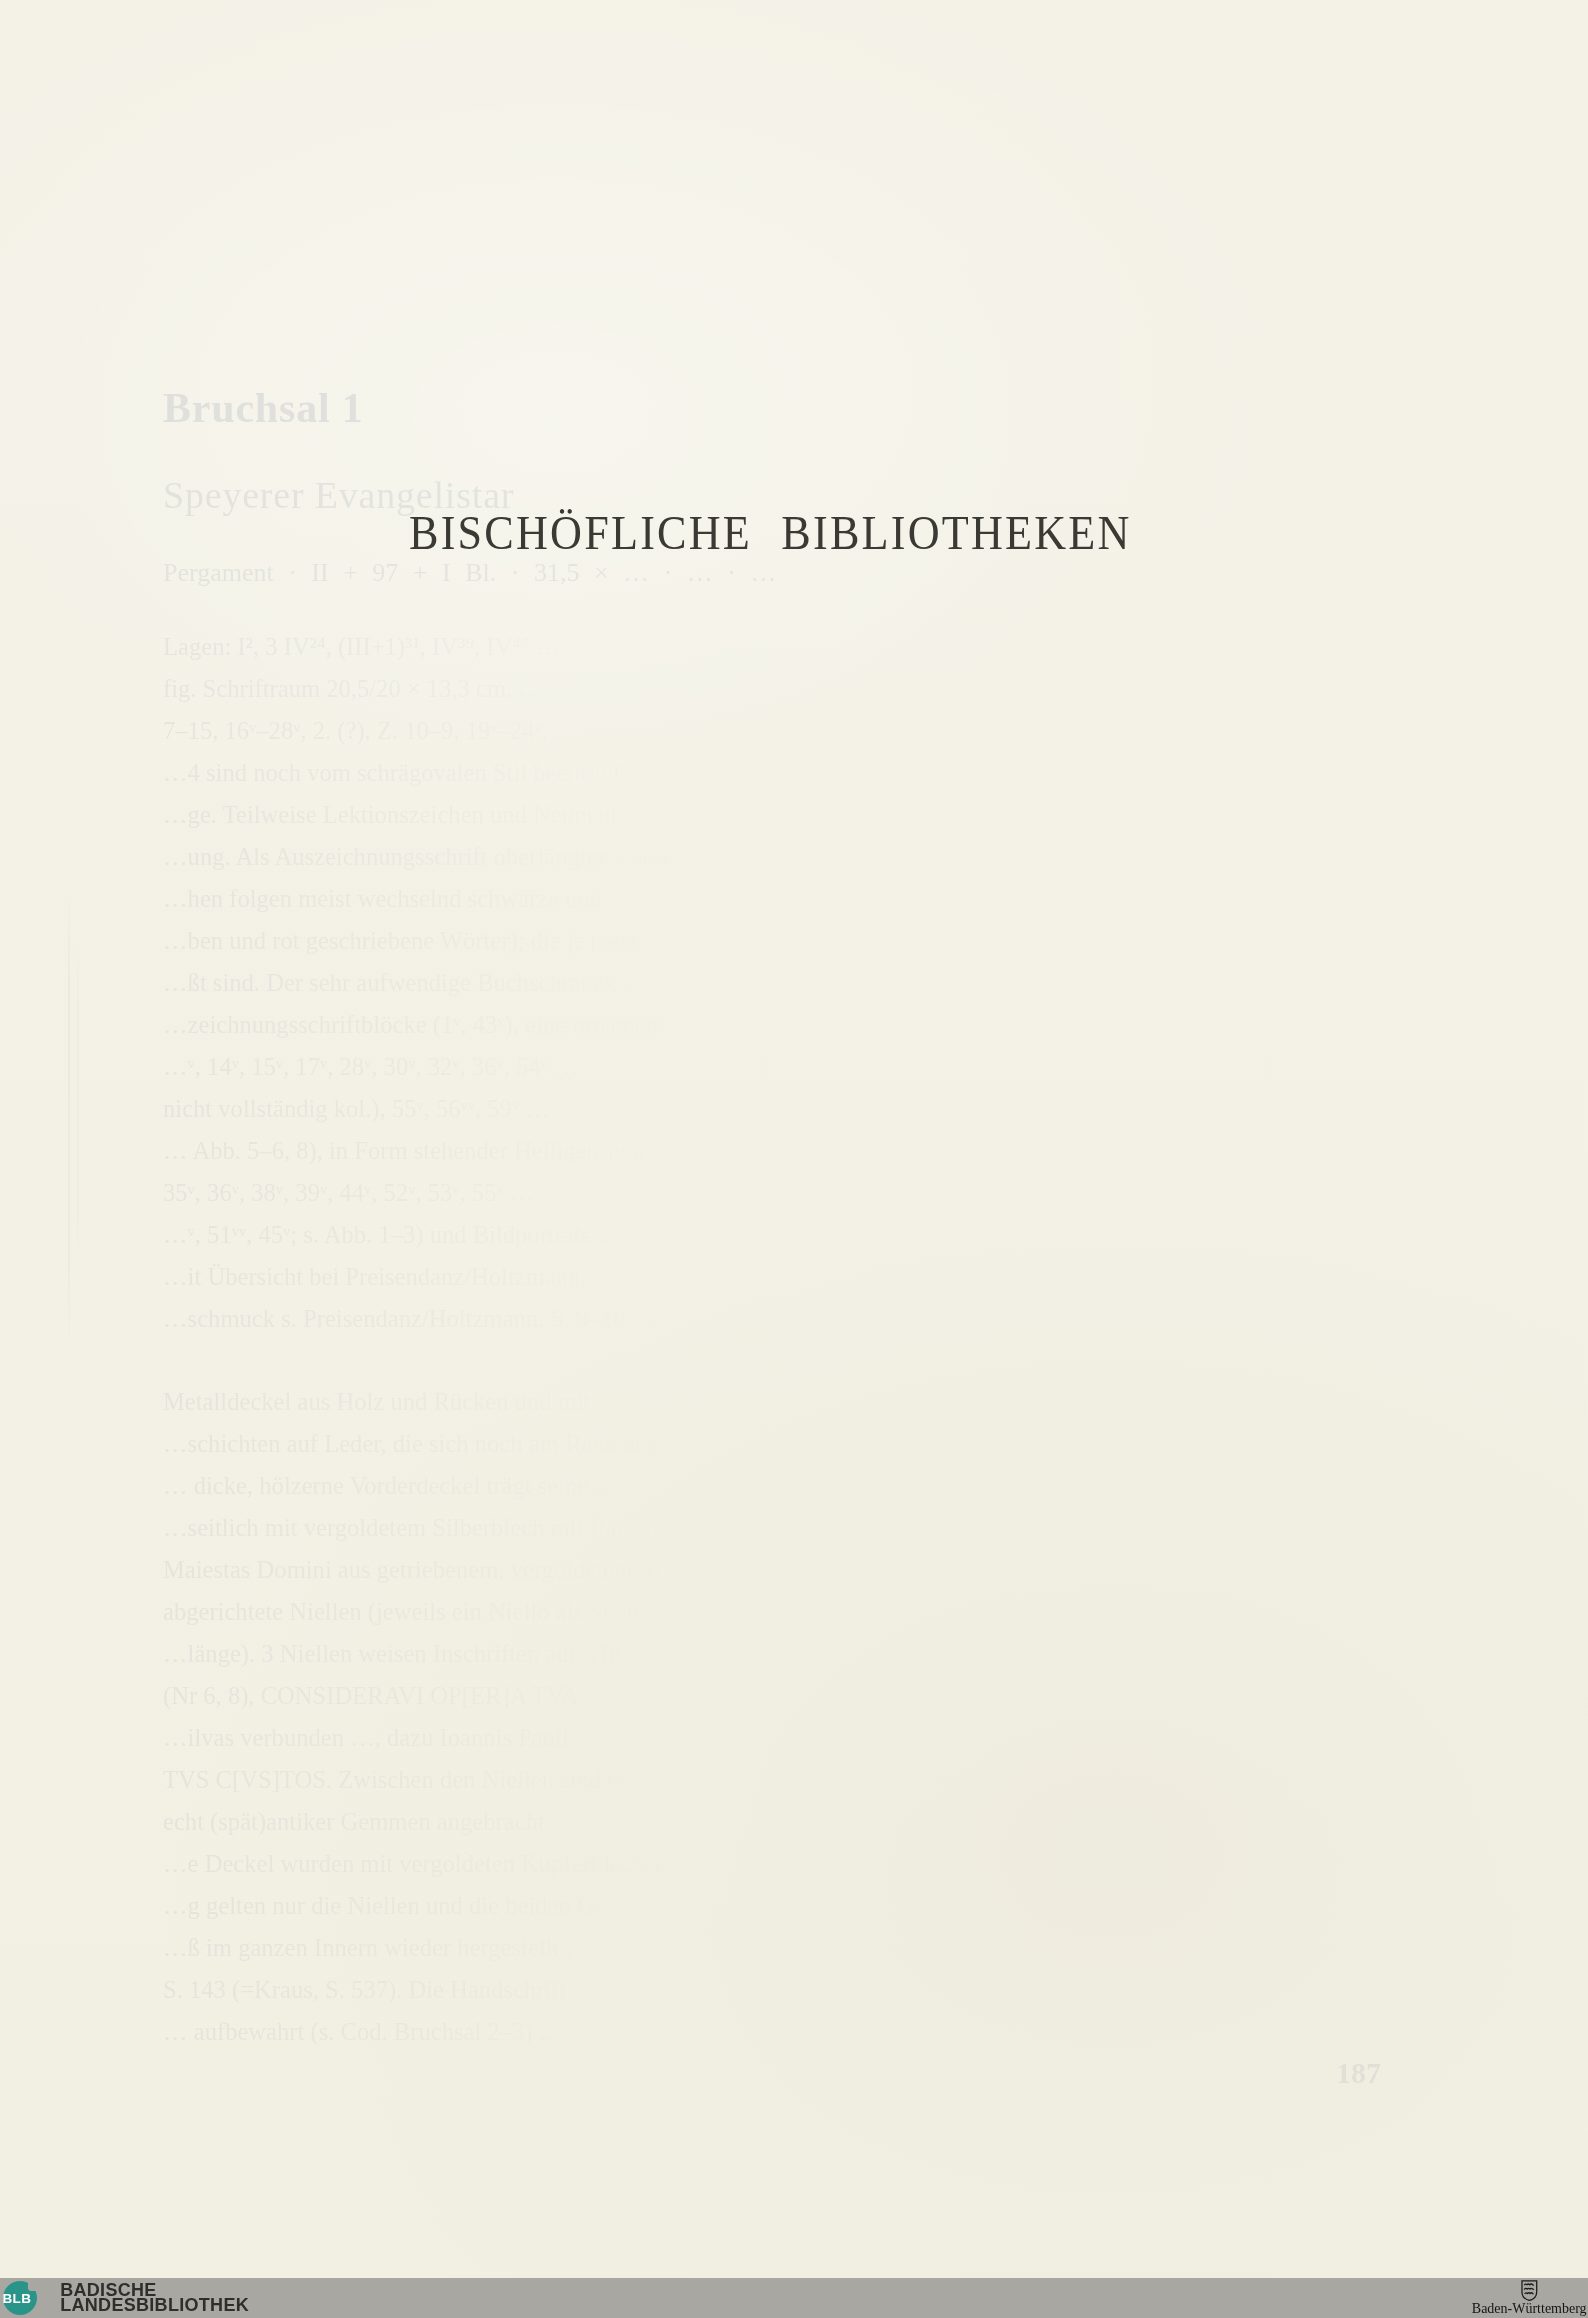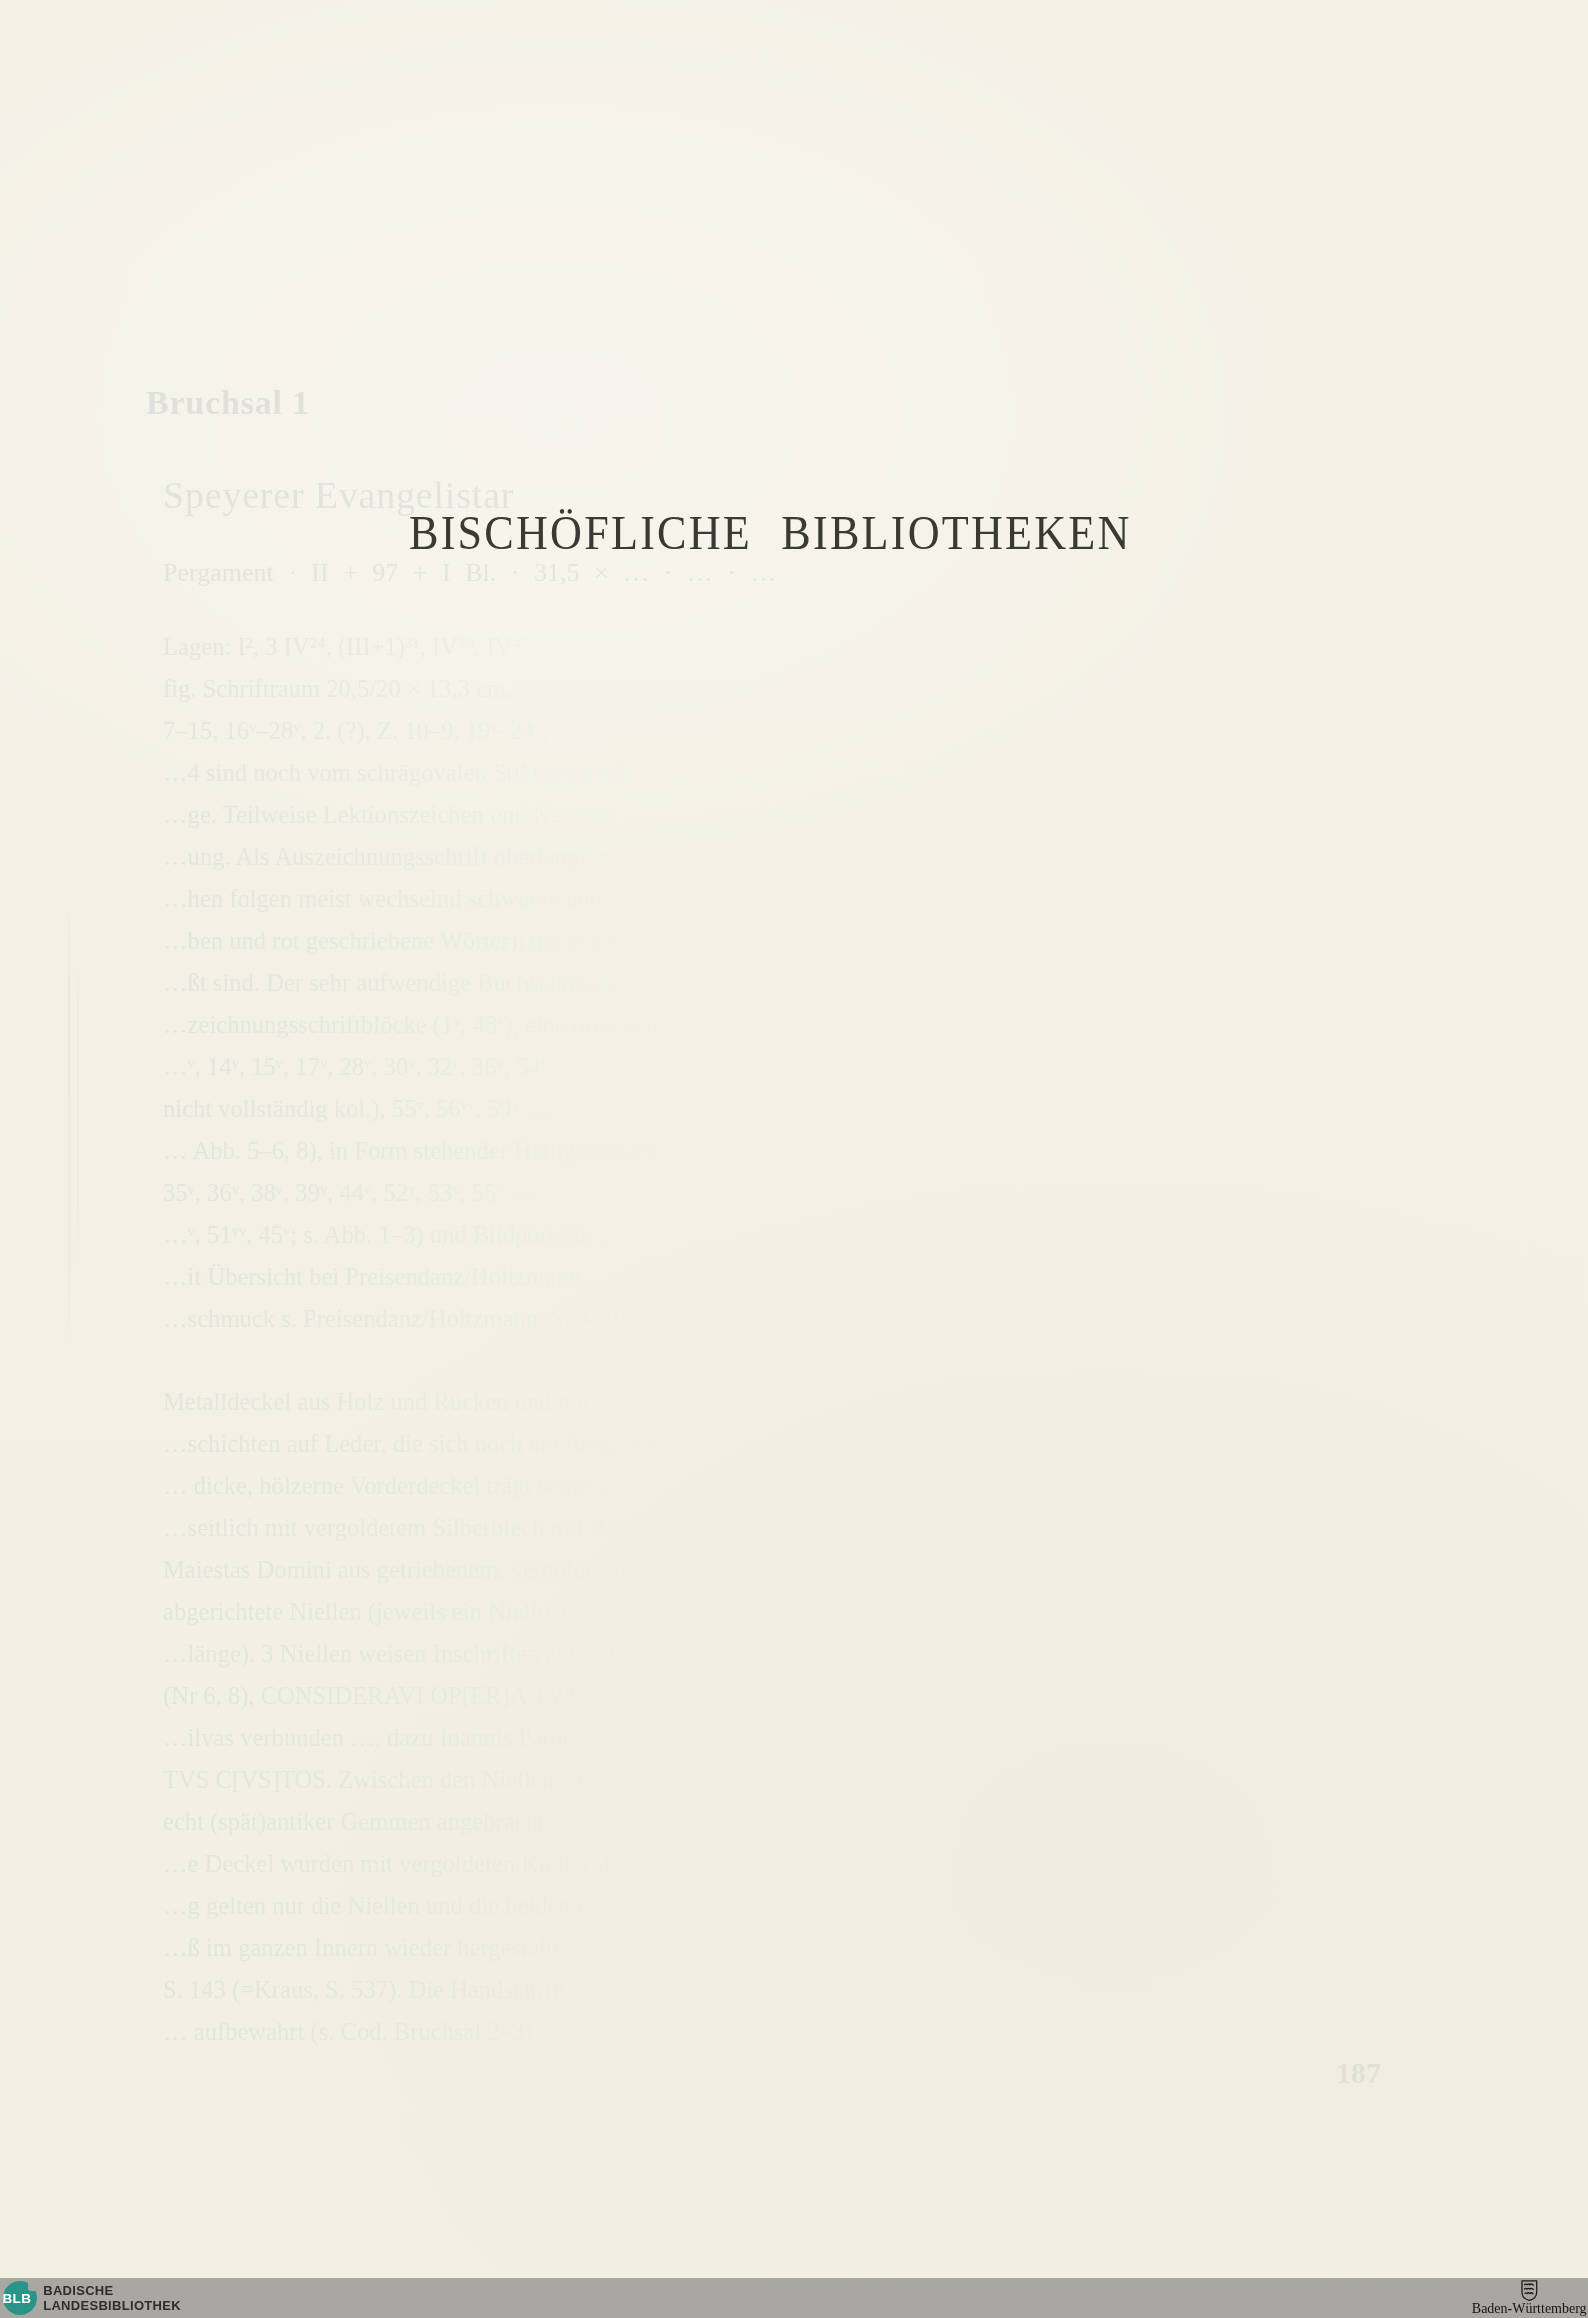--- a/index.html
+++ b/index.html
@@ -17,21 +17,21 @@
   .crease{
     position:absolute;left:68px;top:890px;width:2.4px;height:461px;
     background:linear-gradient(to bottom, rgba(0,0,0,0), rgba(120,120,100,.06) 20%, rgba(120,120,100,.05) 80%, rgba(0,0,0,0));
   }
   .crease2{
     position:absolute;left:77px;top:937px;width:1.6px;height:334px;
     background:linear-gradient(to bottom, rgba(0,0,0,0), rgba(120,120,100,.045) 30%, rgba(120,120,100,.04) 75%, rgba(0,0,0,0));
   }
   
   .ghost{position:absolute;white-space:nowrap;color:#76849b;}
-  .g-entry{left:146px;top:384px;font-size:34px;font-weight:bold;opacity:.17;letter-spacing:0.8px;}
+  .g-entry{left:163px;top:384px;font-size:42px;font-weight:bold;opacity:.17;letter-spacing:0.8px;}
   .g-title{left:163px;top:473px;font-size:38px;opacity:.14;letter-spacing:0.8px;}
   .g-collation{left:163px;top:558px;font-size:26px;opacity:.13;word-spacing:8px;}
   .g-pagenum{left:1336px;top:2056px;font-size:30px;opacity:.12;font-weight:bold;}
   .main-heading{
     position:absolute;left:409px;top:505px;margin:0;
     font-size:48px;font-weight:normal;color:#3b3933;
     letter-spacing:2.4px;word-spacing:17.5px;white-space:nowrap;
     transform:scaleX(.92);transform-origin:left center;
   }
   .ghost-block{
@@ -52,21 +52,21 @@
   .footer-left{position:absolute;left:3.2px;top:3.2px;display:flex;align-items:center;}
   .blb-logo{
     position:relative;width:34px;height:34px;border-radius:50%;
     background:#2b9489;display:flex;align-items:center;justify-content:flex-start;
   }
   .blb-notch{
     position:absolute;right:-0.8px;top:-0.8px;width:10.3px;height:10.3px;
     background:#a9a7a2;border-radius:0 0 0 3.2px;
   }
   .blb-text{color:#ffffff;font-weight:bold;font-size:13.5px;letter-spacing:0.4px;position:relative;left:-0.8px;}
-  .lib-name{margin-left:6px;color:#2f2e2b;font-weight:bold;font-size:13px;line-height:15px;letter-spacing:0.3px;}
+  .lib-name{margin-left:23px;color:#2f2e2b;font-weight:bold;font-size:18px;line-height:15px;letter-spacing:0.3px;}
   .footer-right{
     position:absolute;right:2.4px;top:1.6px;height:37px;
     display:flex;flex-direction:column;align-items:center;justify-content:flex-start;
   }
   .bw-shield{display:block;margin-bottom:0.8px;}
   .bw-name{font-family:"Liberation Serif", serif;font-size:14px;color:#151515;line-height:14.3px;}
 </style>
 </head>
 <body>
 

